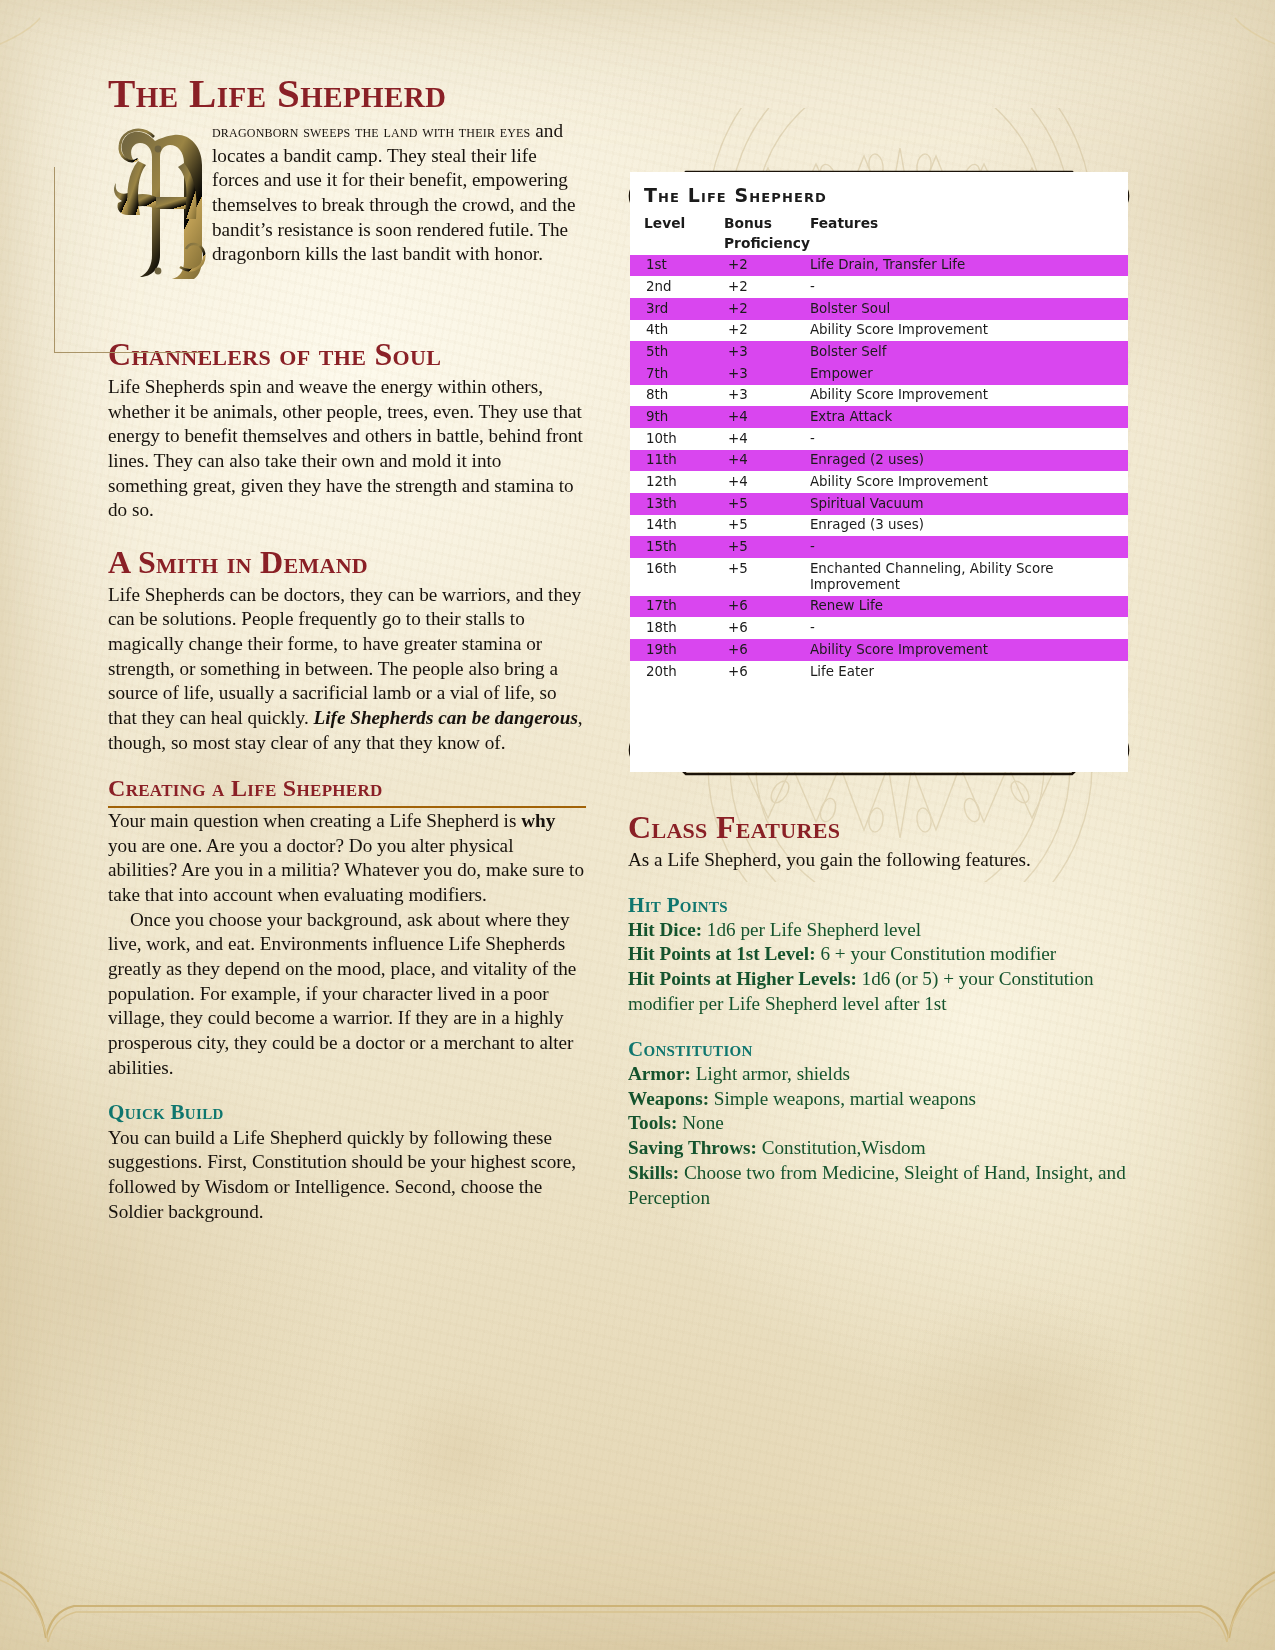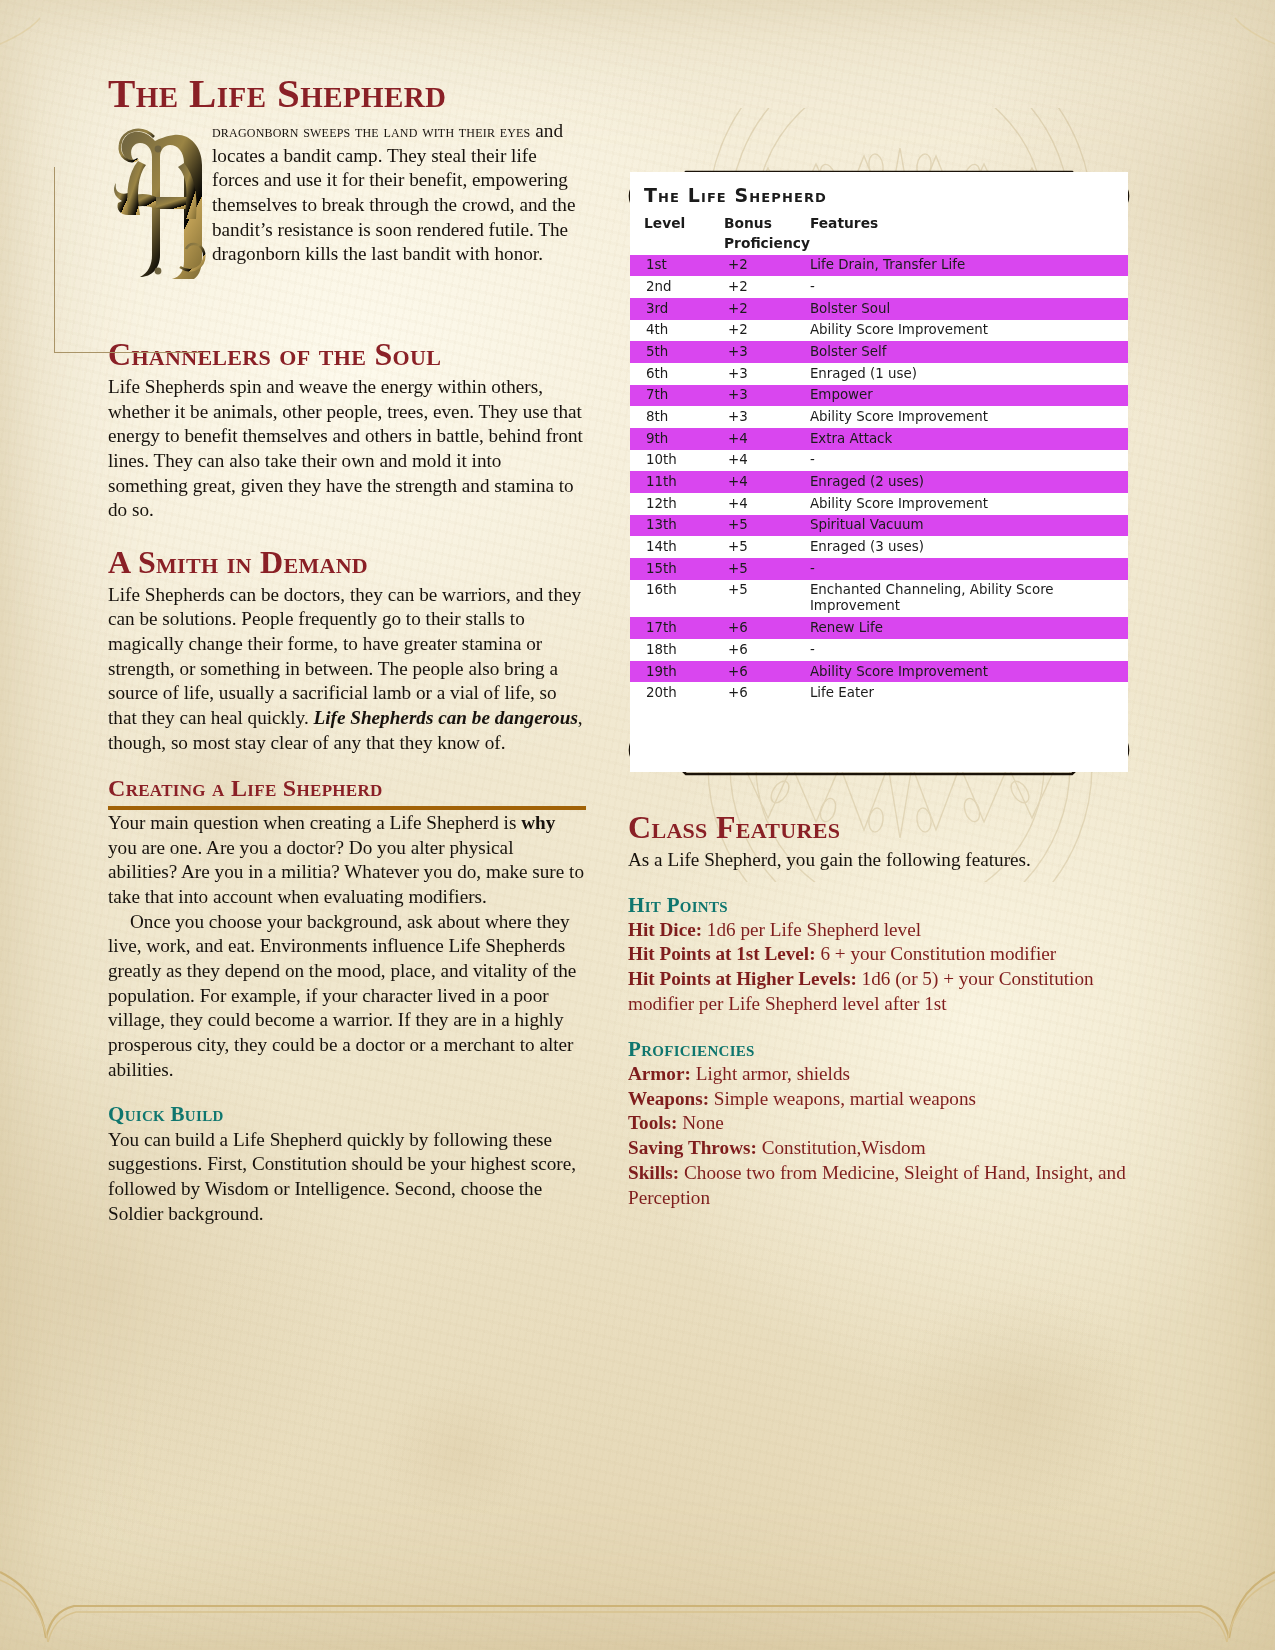--- a/index.html
+++ b/index.html
@@ -107,21 +107,21 @@
     font-family: "Liberation Serif", serif;
     font-variant: small-caps;
     font-weight: bold;
     font-size: 24px;
     letter-spacing: 0.3px;
     color: #8a2026;
     line-height: 1.15;
     margin-top: 20px;
     margin-bottom: 1px;
     padding-bottom: 3px;
-    border-bottom: 4px solid #a16207;
+    border-bottom: 2px solid #a16207;
   }
 
   .h-sub-plain {
     font-family: "Liberation Serif", serif;
     font-variant: small-caps;
     font-weight: bold;
     font-size: 21px;
     letter-spacing: 0.3px;
     color: #0f766e;
     line-height: 1.15;
@@ -233,21 +233,21 @@
   .row-alt { background: #d946ef; }
 
   .prof-head-top {
     font-family: "DejaVu Sans", sans-serif;
     font-weight: bold;
     font-size: 13.8px;
     color: #1b1b1b;
   }
 
   
-  .feat-line { font-size: 19.2px; line-height: 1.29; color: #7f1d1d; }
+  .feat-line { font-size: 19.2px; line-height: 1.29; color: #14532d; }
 
   
   .arch-deco { position: absolute; pointer-events: none; opacity: 0.5; }
 </style>
 </head>
 <body>
 
 <div class="page"></div>
 
 <svg class="arch-deco" style="left:700px; top:108px; width:400px; height:110px;" viewBox="0 0 400 110">
@@ -399,25 +399,20 @@
             <tr>
               <td class="col-level">4th</td>
               <td class="col-bonus">+2</td>
               <td class="col-feat">Ability Score Improvement</td>
             </tr>
             <tr class="row-alt">
               <td class="col-level">5th</td>
               <td class="col-bonus">+3</td>
               <td class="col-feat">Bolster Self</td>
             </tr>
-            <tr>
-              <td class="col-level">6th</td>
-              <td class="col-bonus">+3</td>
-              <td class="col-feat">Enraged (1 use)</td>
-            </tr>
             <tr class="row-alt">
               <td class="col-level">7th</td>
               <td class="col-bonus">+3</td>
               <td class="col-feat">Empower</td>
             </tr>
             <tr>
               <td class="col-level">8th</td>
               <td class="col-bonus">+3</td>
               <td class="col-feat">Ability Score Improvement</td>
             </tr>
@@ -490,21 +485,21 @@
     <h2 class="h-section" style="margin-top:0;">Class Features</h2>
     <p class="body-text">As a Life Shepherd, you gain the following features.</p>
 
     <h3 class="h-sub-plain">Hit Points</h3>
     <div id="hit-points-lines">
         <p class="feat-line"><span class="b">Hit Dice:</span><span> 1d6 per Life Shepherd level</span></p>
         <p class="feat-line"><span class="b">Hit Points at 1st Level:</span><span> 6 + your Constitution modifier</span></p>
         <p class="feat-line"><span class="b">Hit Points at Higher Levels:</span><span> 1d6 (or 5) + your Constitution modifier per Life Shepherd level after 1st</span></p>
       </div>
 
-    <h3 class="h-sub-plain">Proficiencies</h3>
+    <h3 class="h-sub-plain">Constitution</h3>
     <div id="proficiencies-lines">
         <p class="feat-line"><span class="b">Armor:</span><span> Light armor, shields</span></p>
         <p class="feat-line"><span class="b">Weapons:</span><span> Simple weapons, martial weapons</span></p>
         <p class="feat-line"><span class="b">Tools:</span><span> None</span></p>
         <p class="feat-line"><span class="b">Saving Throws:</span><span> Constitution,Wisdom</span></p>
         <p class="feat-line"><span class="b">Skills:</span><span> Choose two from Medicine, Sleight of Hand, Insight, and Perception</span></p>
       </div>
   </div>
 
 </div>

